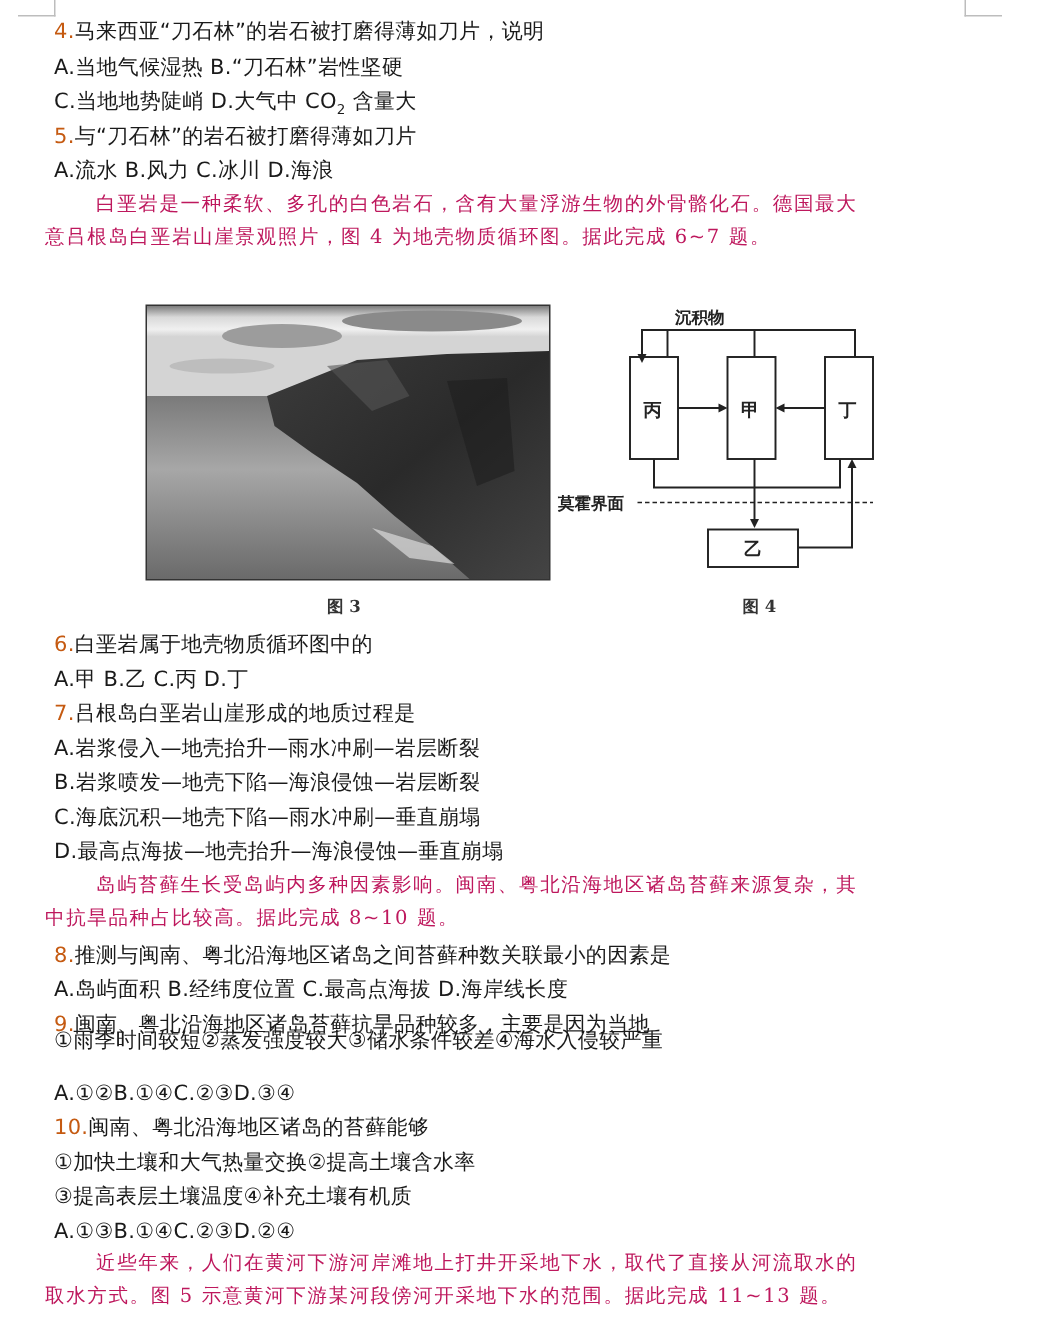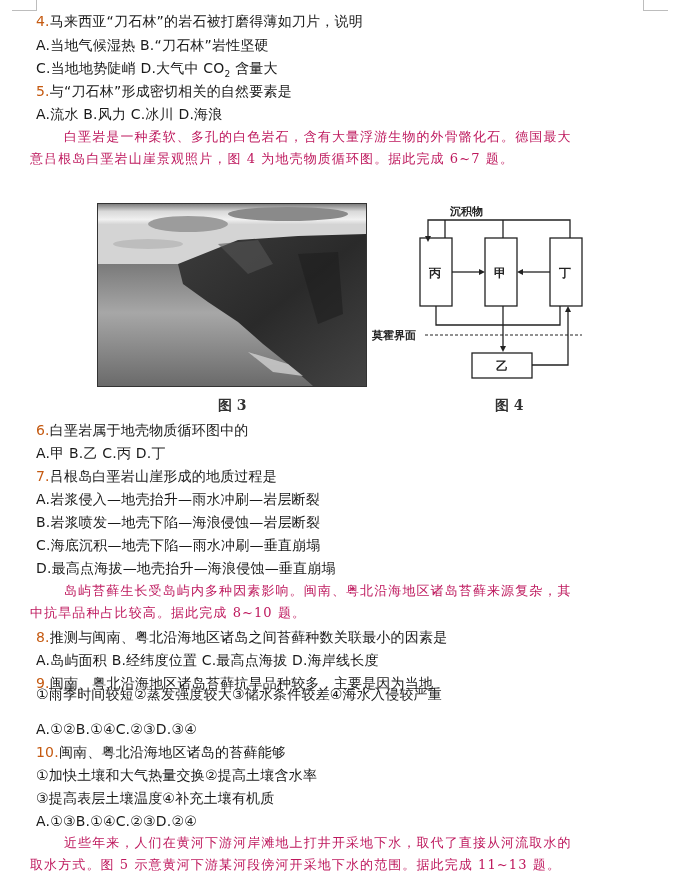--- a/index.html
+++ b/index.html
@@ -22,35 +22,35 @@
   .para .indent { display: inline-block; width: 34px; }
   sub { font-size: 9px; }
   
   .fig3 {
     position: absolute; left: 97px; top: 203px; width: 268px; height: 182px;
     border: 1px solid #333;
     background:
       linear-gradient(180deg, #9a9a9a 0%, #e8e8e8 10%, #f2f2f2 20%, #cfcfcf 28%, #6d6d6d 34%, #8c8c8c 50%, #a4a4a4 75%, #5f5f5f 100%);
     overflow: hidden;
   }
-  .caption { position: absolute; font-size: 14px; font-weight: bold; color: #333; font-family: "DejaVu Serif", serif; }
+  .caption { position: absolute; font-size: 11px; font-weight: bold; color: #333; font-family: "DejaVu Serif", serif; }
   
   .fig4 { position: absolute; left: 370px; top: 195px; width: 230px; height: 200px; text-align: center; }
   .fig4 svg text { font-family: "DejaVu Sans", sans-serif; font-weight: bold; fill: #222; }
 </style>
 </head>
 <body>
 
 <div class="corner corner-tl"></div>
 <div class="corner corner-tr"></div>
 
 <div class="line" style="top:11px"><span class="num">4.</span><span>马来西亚“刀石林”的岩石被打磨得薄如刀片，说明</span></div>
 <div class="line" style="top:35px">A.当地气候湿热 B.“刀石林”岩性坚硬</div>
 <div class="line" style="top:58px"><span>C.当地地势陡峭 D.大气中 CO</span><sub>2</sub><span> 含量大</span></div>
-<div class="line" style="top:81px"><span class="num">5.</span><span>与“刀石林”形成密切相关的自然要素是</span></div>
+<div class="line" style="top:81px"><span class="num">5.</span><span>与“刀石林”的岩石被打磨得薄如刀片</span></div>
 <div class="line" style="top:104px">A.流水 B.风力 C.冰川 D.海浪</div>
 
 <div class="para" style="top:126px">
   <div><span class="indent"></span><span>白垩岩是一种柔软、多孔的白色岩石，含有大量浮游生物的外骨骼化石。德国最大</span></div>
   <div>意吕根岛白垩岩山崖景观照片，图 4 为地壳物质循环图。据此完成 6~7 题。</div>
 </div>
 
 <div class="fig3">
   <svg width="268" height="182" viewBox="0 0 268 182">
     <defs>

